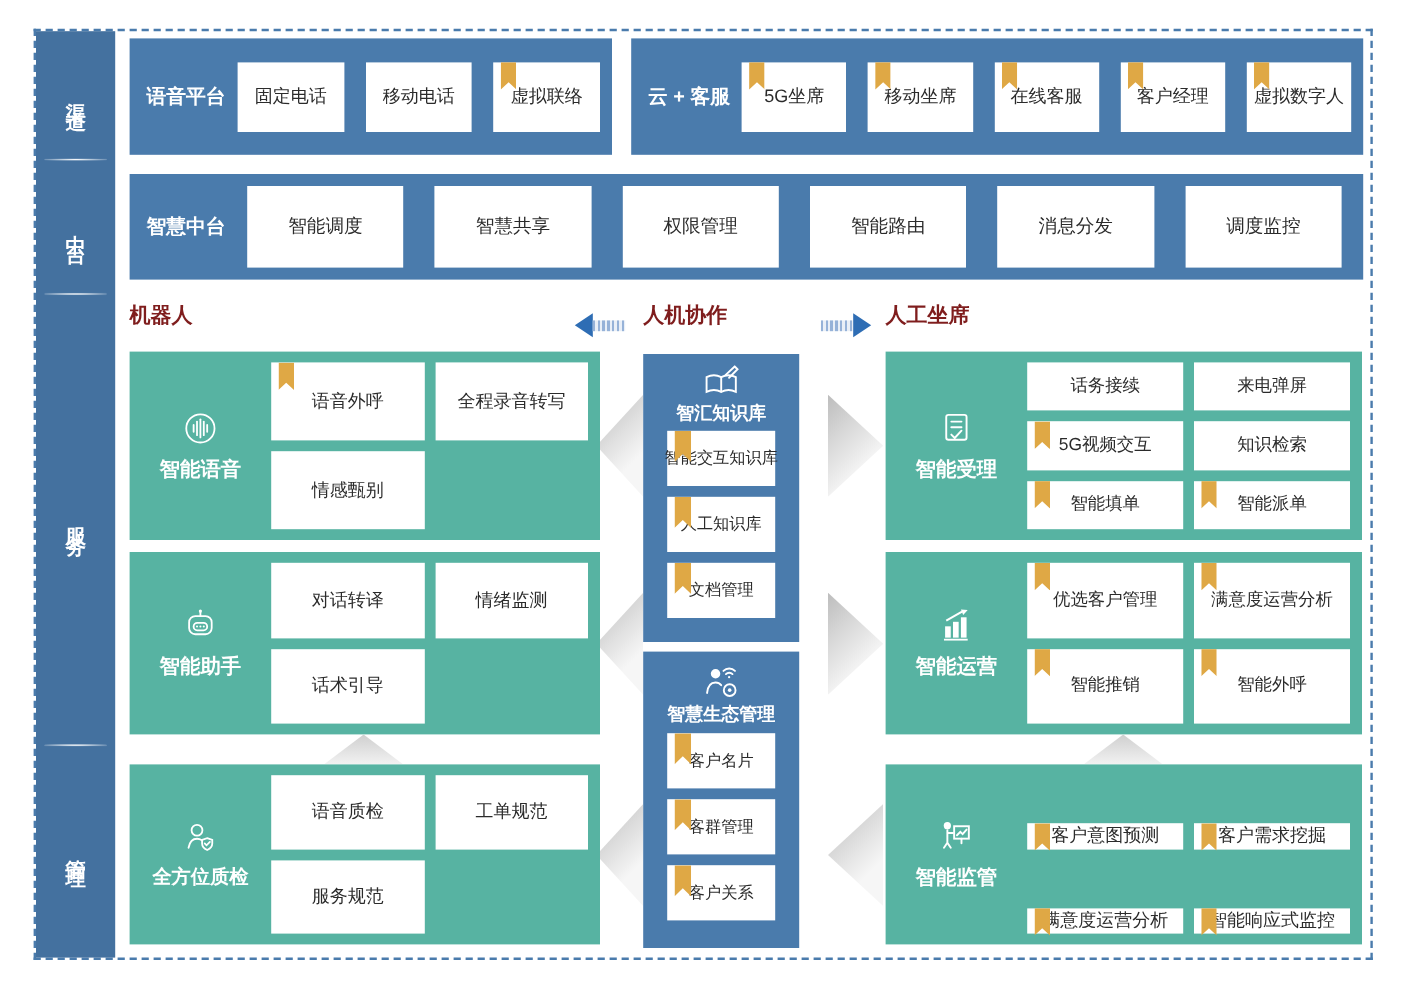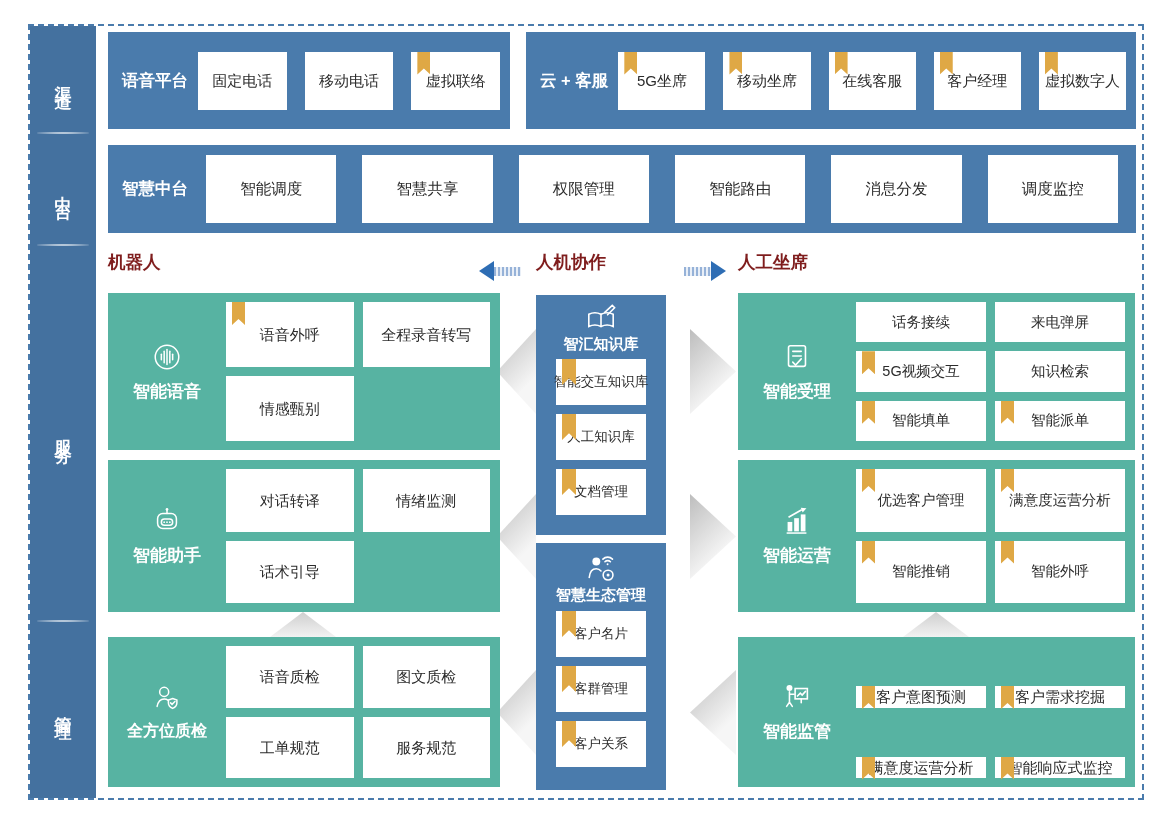--- a/index.html
+++ b/index.html
@@ -270,23 +270,20 @@
             <path d="M20.8 22.2l1.6 1.6 3-3"></path>
           </svg>
         </span>
         <div class="blk-title" data-name="block-title">全方位质检</div>
       </div>
       <div class="blk-cards" data-name="block-cards">
         <div class="card" data-name="feature-card">
           <span data-name="feature-card-label">语音质检</span>
         </div>
         <div class="card" data-name="feature-card">
-          <span data-name="feature-card-label">图文质检</span>
-        </div>
-        <div class="card" data-name="feature-card">
           <span data-name="feature-card-label">工单规范</span>
         </div>
         <div class="card" data-name="feature-card">
           <span data-name="feature-card-label">服务规范</span>
         </div>
       </div>
     </div>
     <div class="tblock" data-name="block-smart-acceptance">
       <div class="blk-side" data-name="block-label-zone">
         <span class="blk-icon" data-name="document-check-icon">

